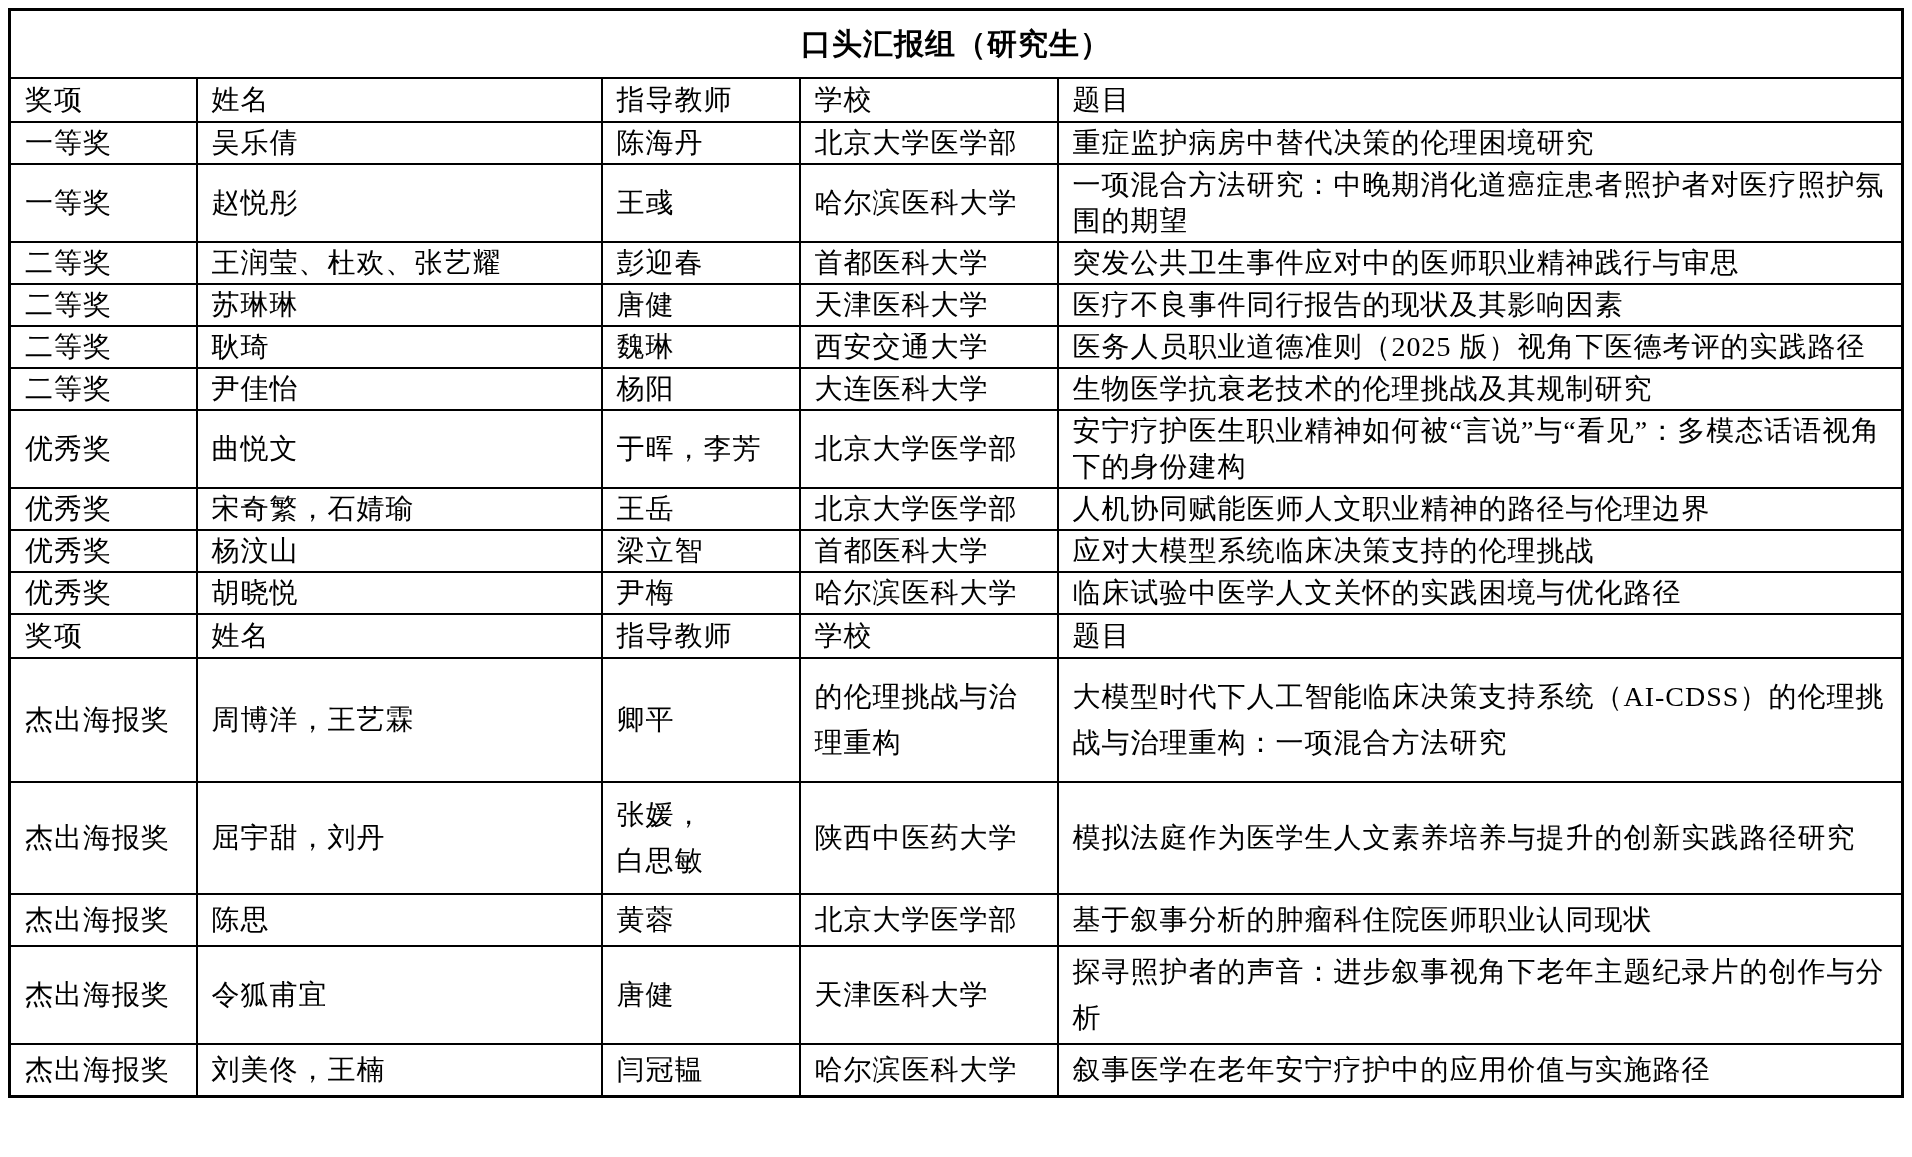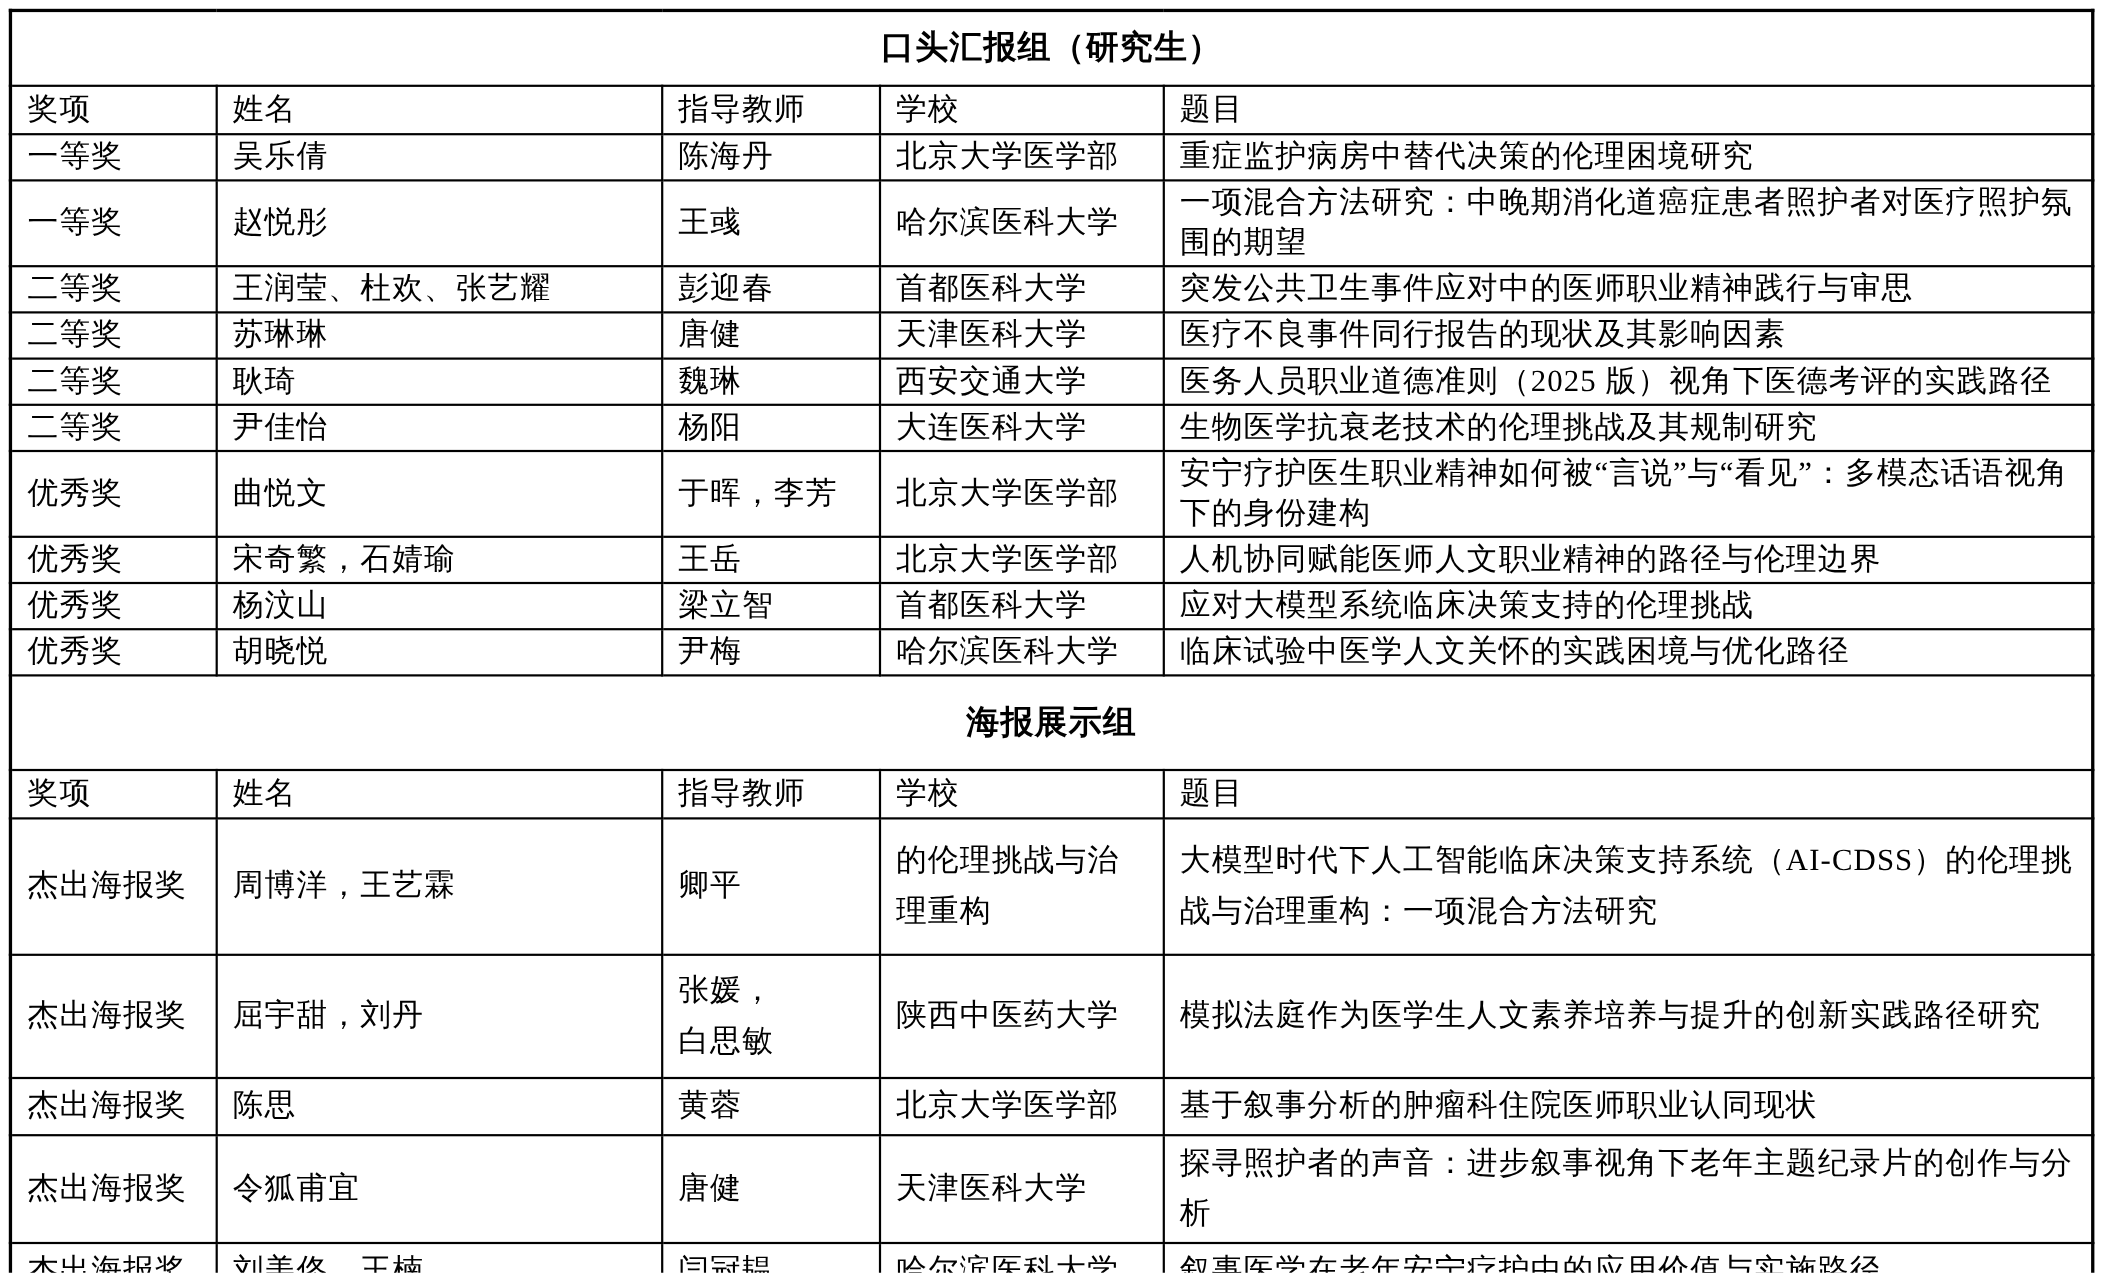--- a/index.html
+++ b/index.html
@@ -150,23 +150,20 @@
       <tr class="h40">
         <td>优秀奖</td>
         <td>胡晓悦</td>
         <td>尹梅</td>
         <td>哈尔滨医科大学</td>
         <td>临床试验中医学人文关怀的实践困境与优化路径</td>
       </tr>
     </tbody>
 
     <tbody>
-      <tr class="title2">
-        <td colspan="5" class="section-title">海报展示组</td>
-      </tr>
       <tr class="hdr">
         <td>奖项</td>
         <td>姓名</td>
         <td>指导教师</td>
         <td>学校</td>
         <td>题目</td>
       </tr>
 
       <tr class="p p1">
         <td>杰出海报奖</td>

